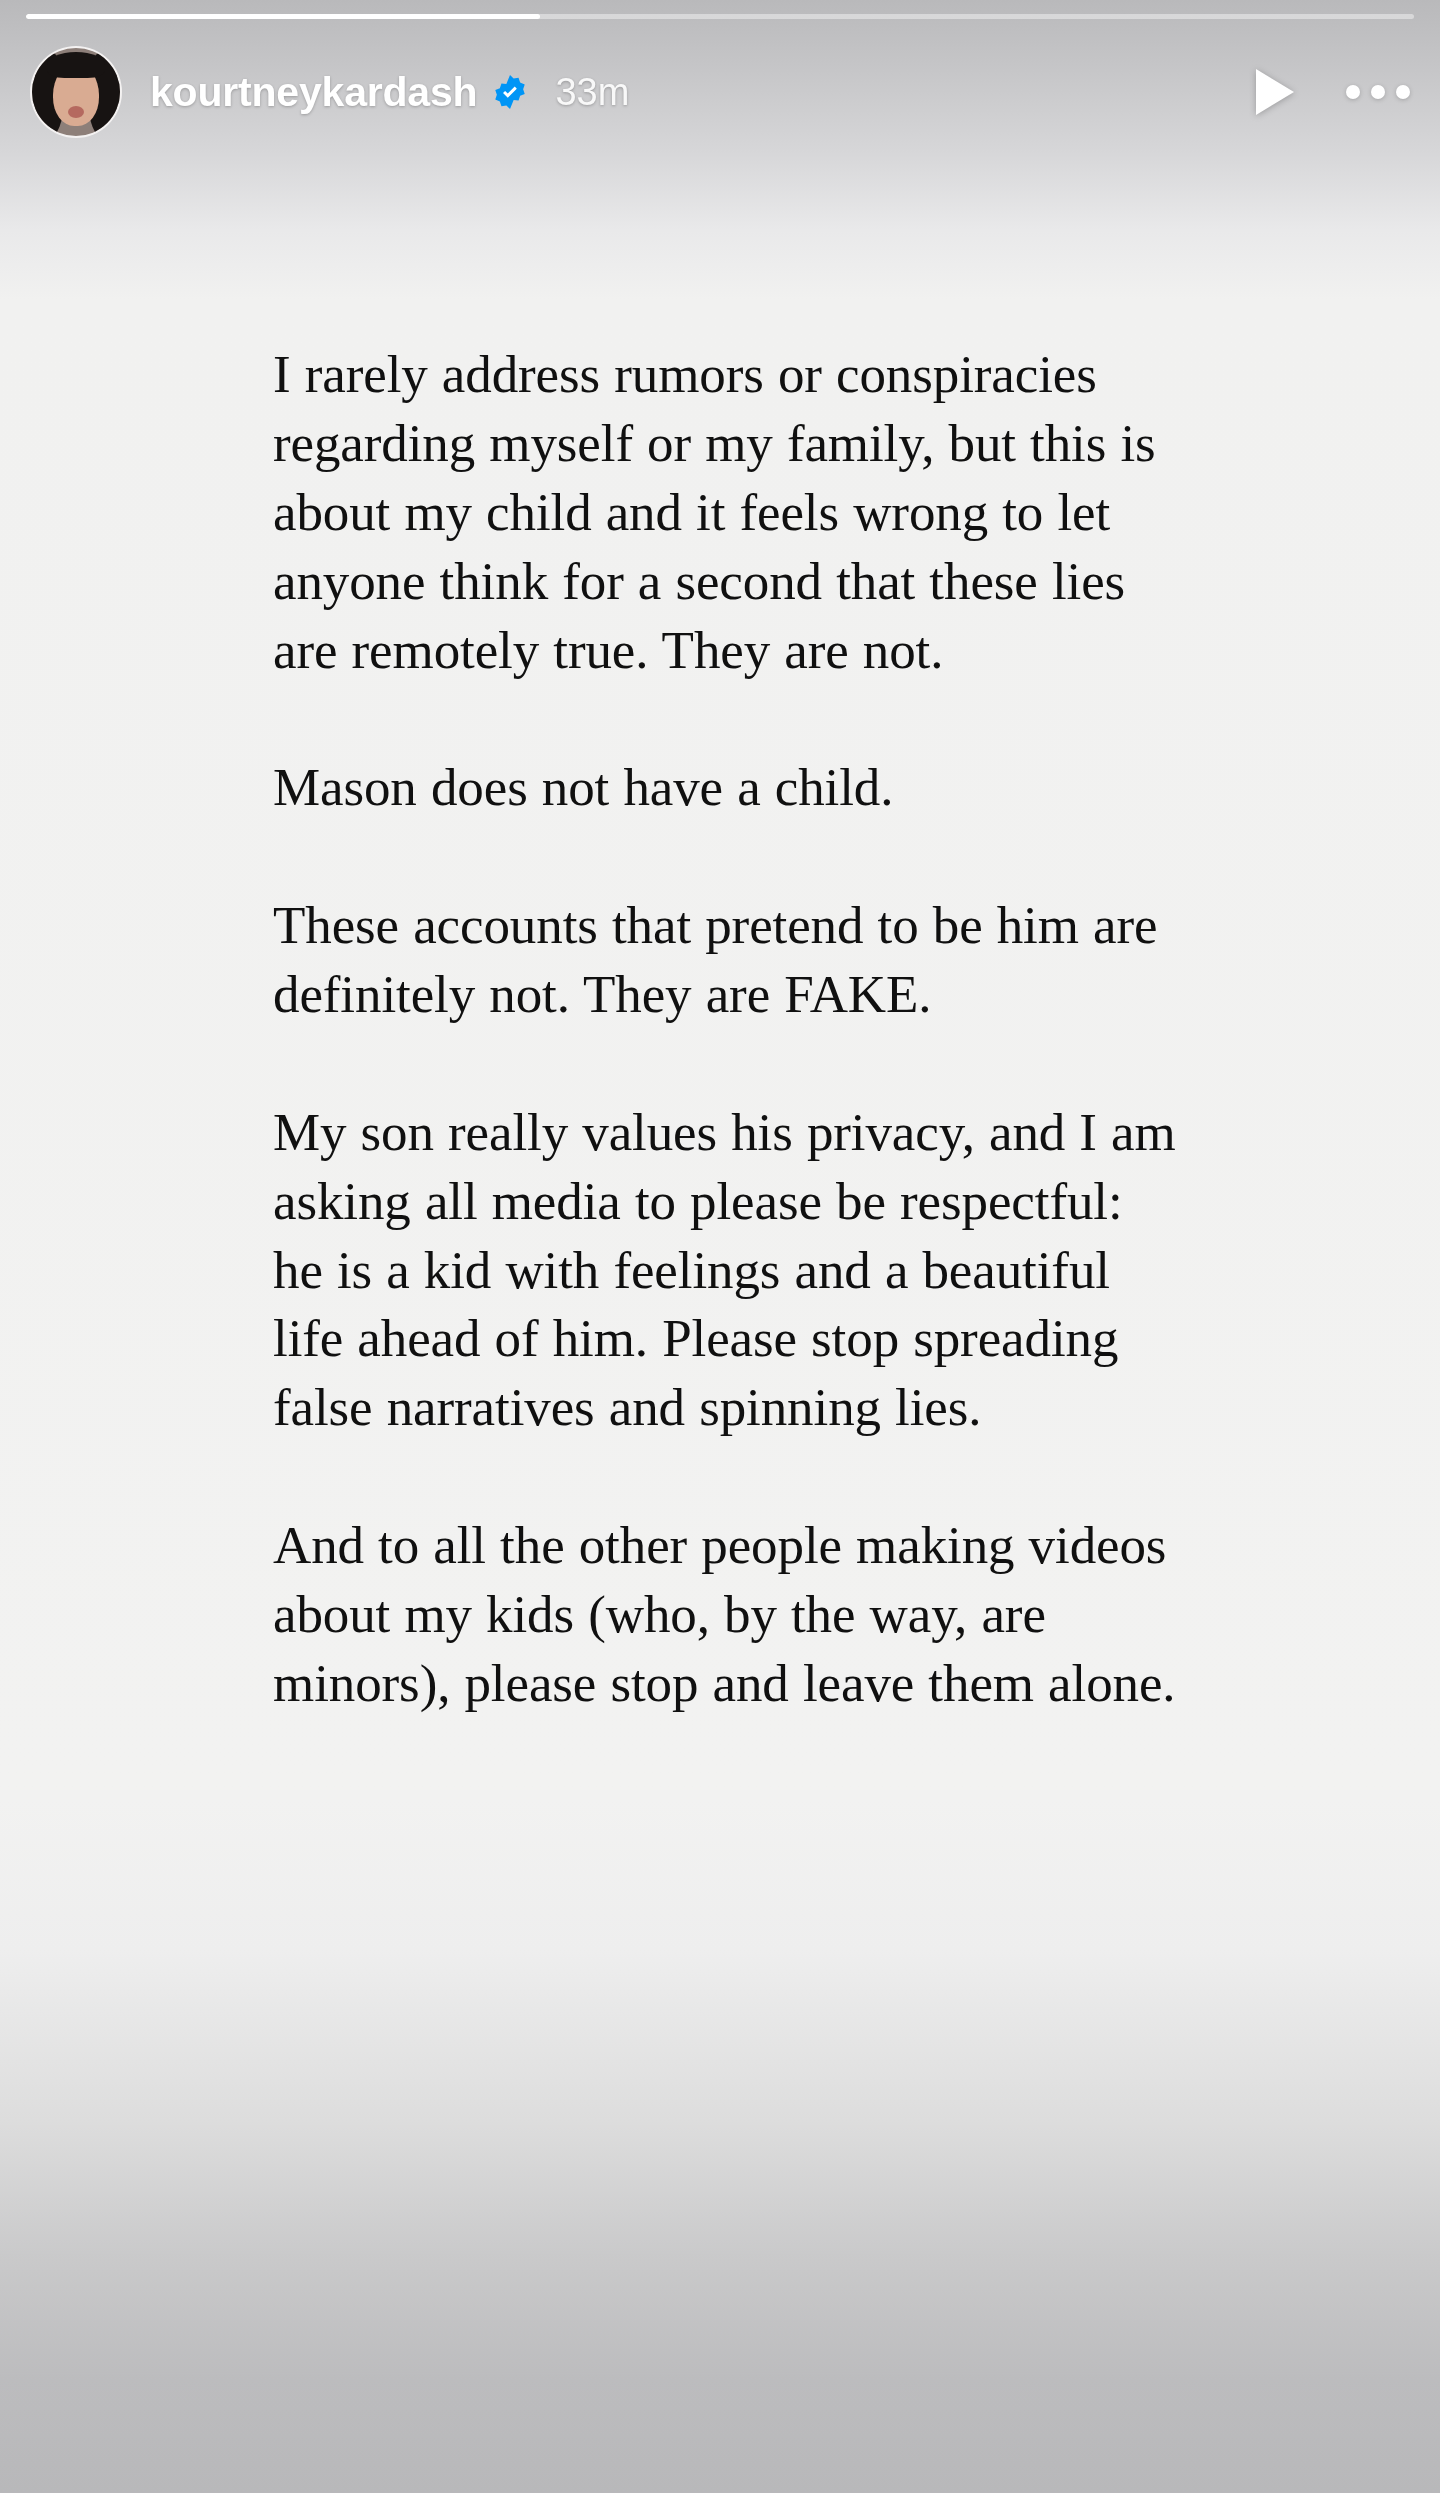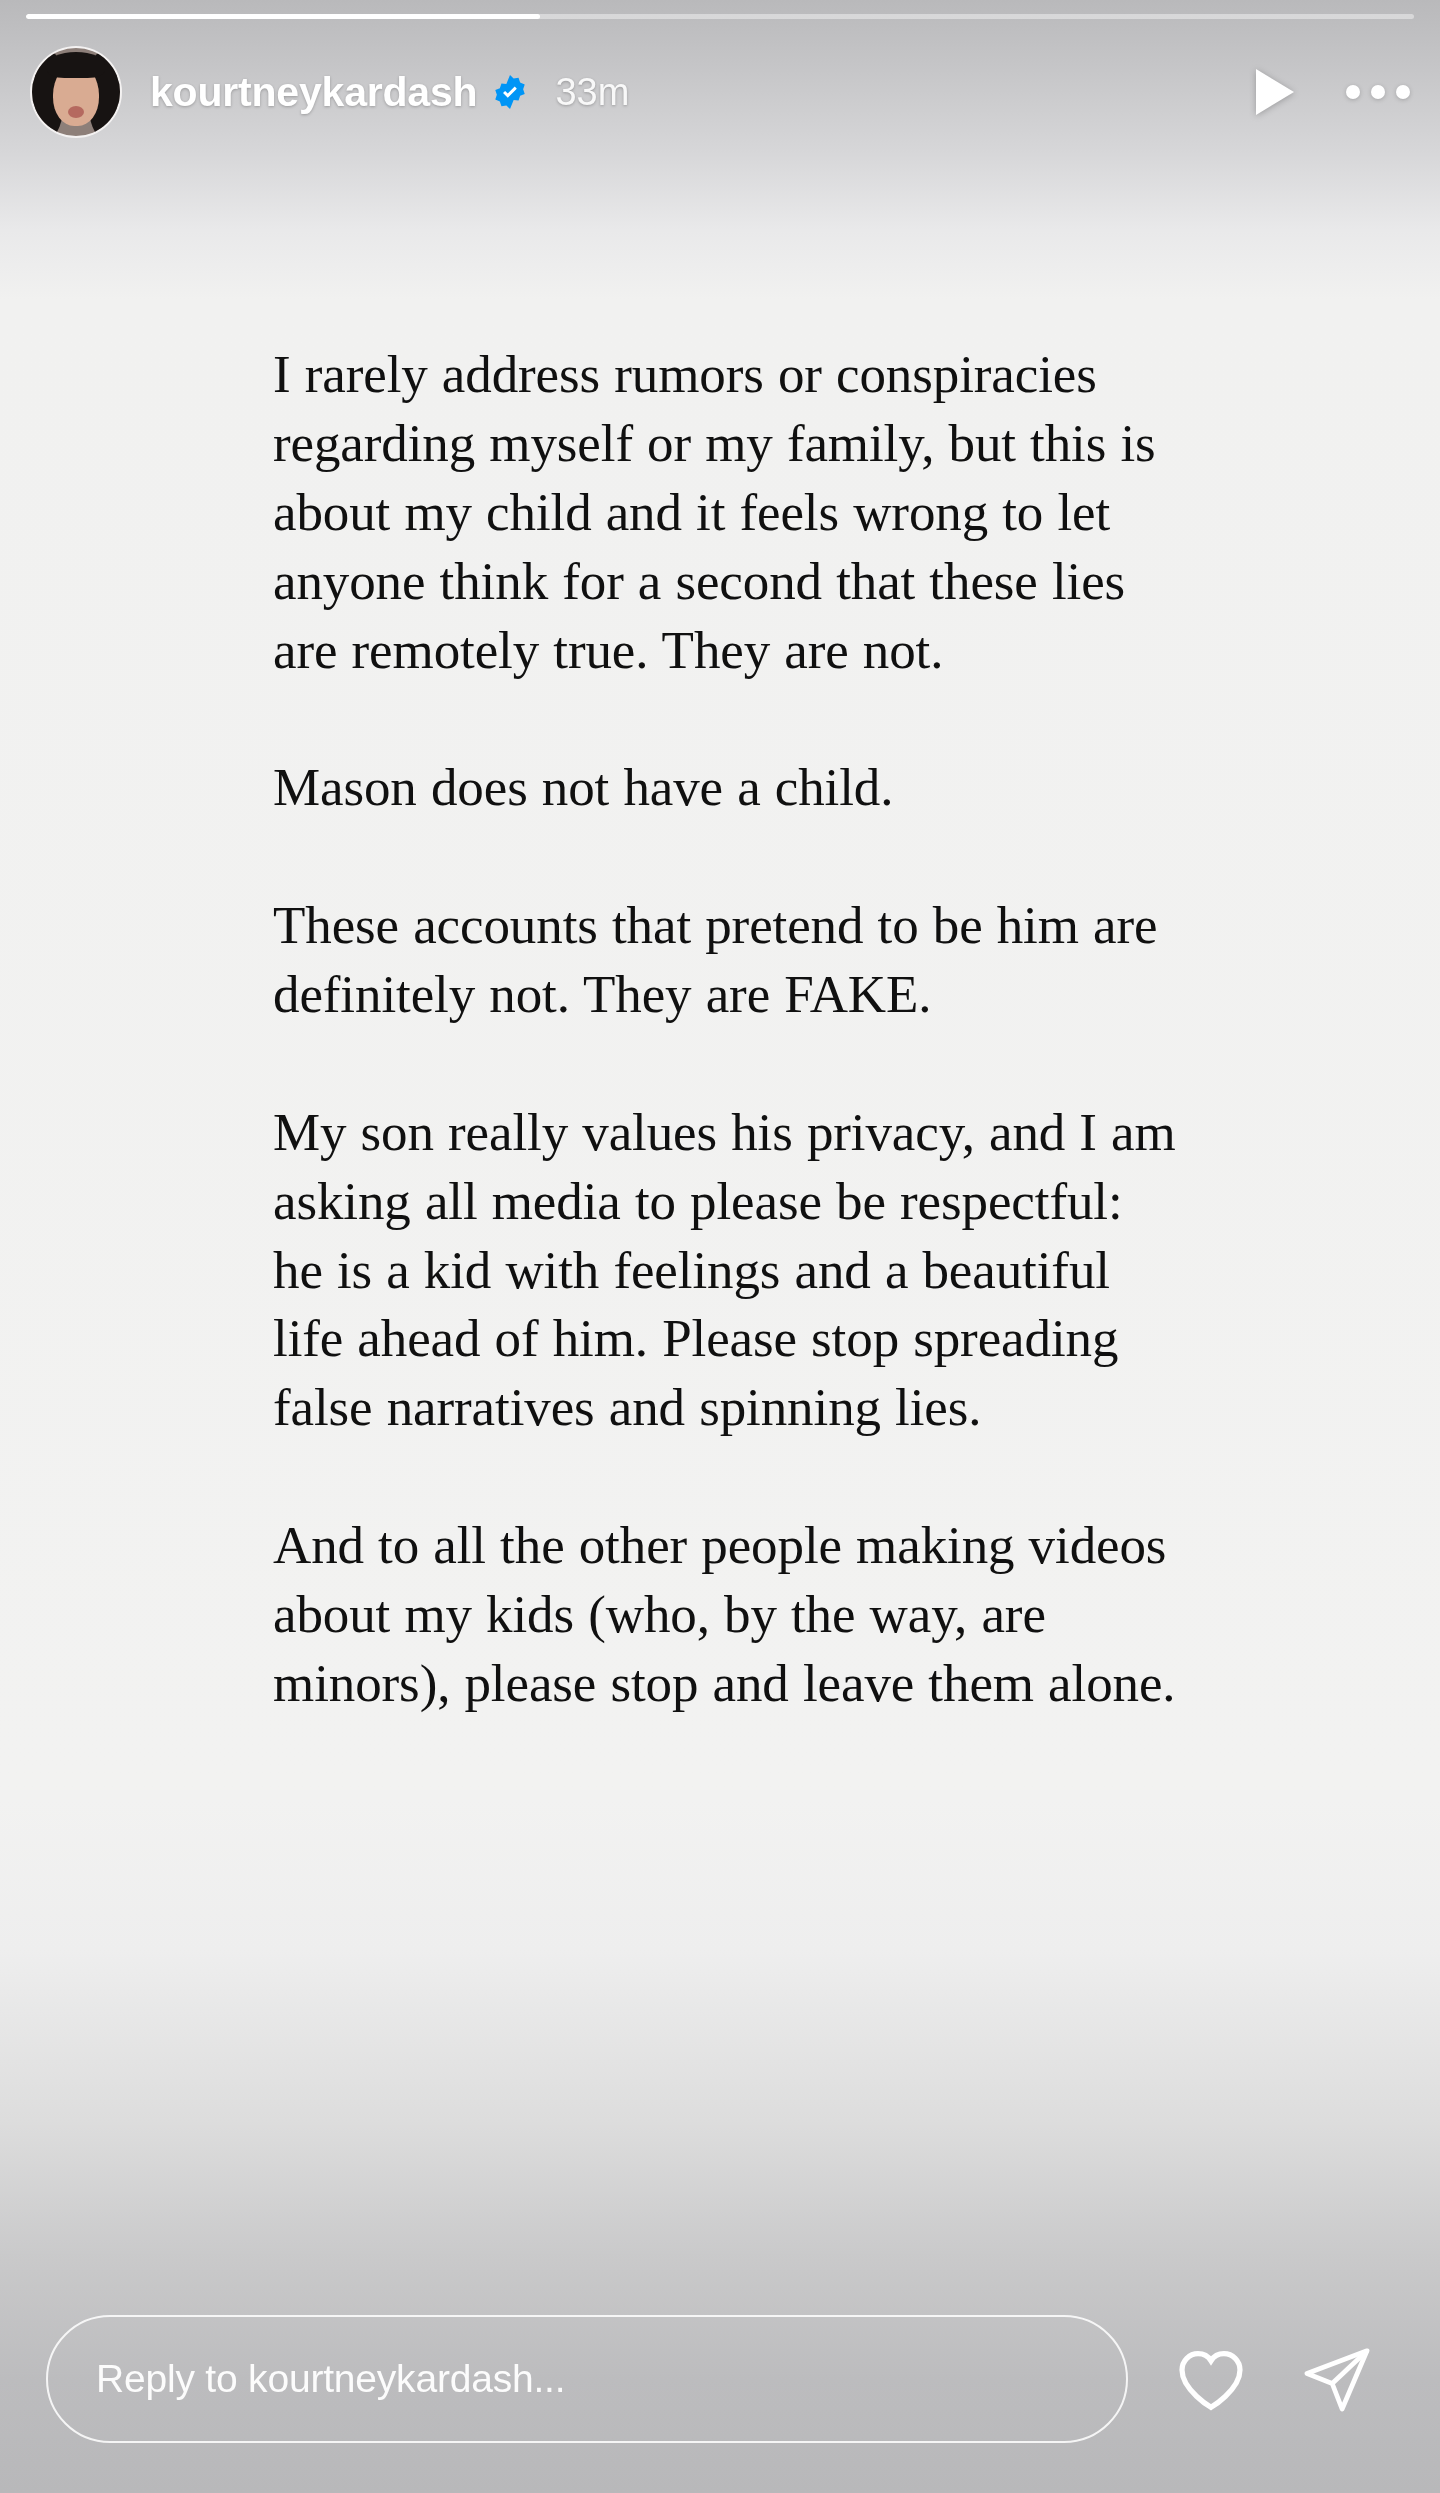--- a/index.html
+++ b/index.html
@@ -270,32 +270,14 @@
   <div class="story-body">I rarely address rumors or conspiracies regarding myself or my family, but this is about my child and it feels wrong to let anyone think for a second that these lies are remotely true. They are not.
 
 Mason does not have a child.
 
 These accounts that pretend to be him are definitely not. They are FAKE.
 
 My son really values his privacy, and I am asking all media to please be respectful: he is a kid with feelings and a beautiful life ahead of him. Please stop spreading false narratives and spinning lies.
 
 And to all the other people making videos about my kids (who, by the way, are minors), please stop and leave them alone.</div>
 
-  <div class="footer">
-    <div class="reply-box">
-      <input type="text" value="" placeholder="Reply to kourtneykardash..." style="">
-    </div>
-    <div class="footer-actions">
-      <div class="icon-btn">
-        <svg width="74" height="68" viewBox="0 0 24 22" aria-hidden="true">
-          <path fill="none" stroke="#ffffff" stroke-width="1.7" d="M12 20.2S2.6 14.6 2.6 8.1C2.6 5 5 2.8 7.8 2.8c1.9 0 3.4 1 4.2 2.3.8-1.3 2.3-2.3 4.2-2.3 2.8 0 5.2 2.2 5.2 5.3 0 6.5-9.4 12.1-9.4 12.1z"></path>
-        </svg>
-      </div>
-      <div class="icon-btn">
-        <svg width="74" height="72" viewBox="0 0 24 24" aria-hidden="true">
-          <path fill="none" stroke="#ffffff" stroke-width="1.6" stroke-linejoin="round" d="M22 2.6L2 10.2l8.4 3.3L13.7 22z"></path>
-          <path fill="none" stroke="#ffffff" stroke-width="1.6" stroke-linejoin="round" d="M22 2.6L10.4 13.5"></path>
-        </svg>
-      </div>
-    </div>
-  </div>
 
 </div>
 
 </body></html>

